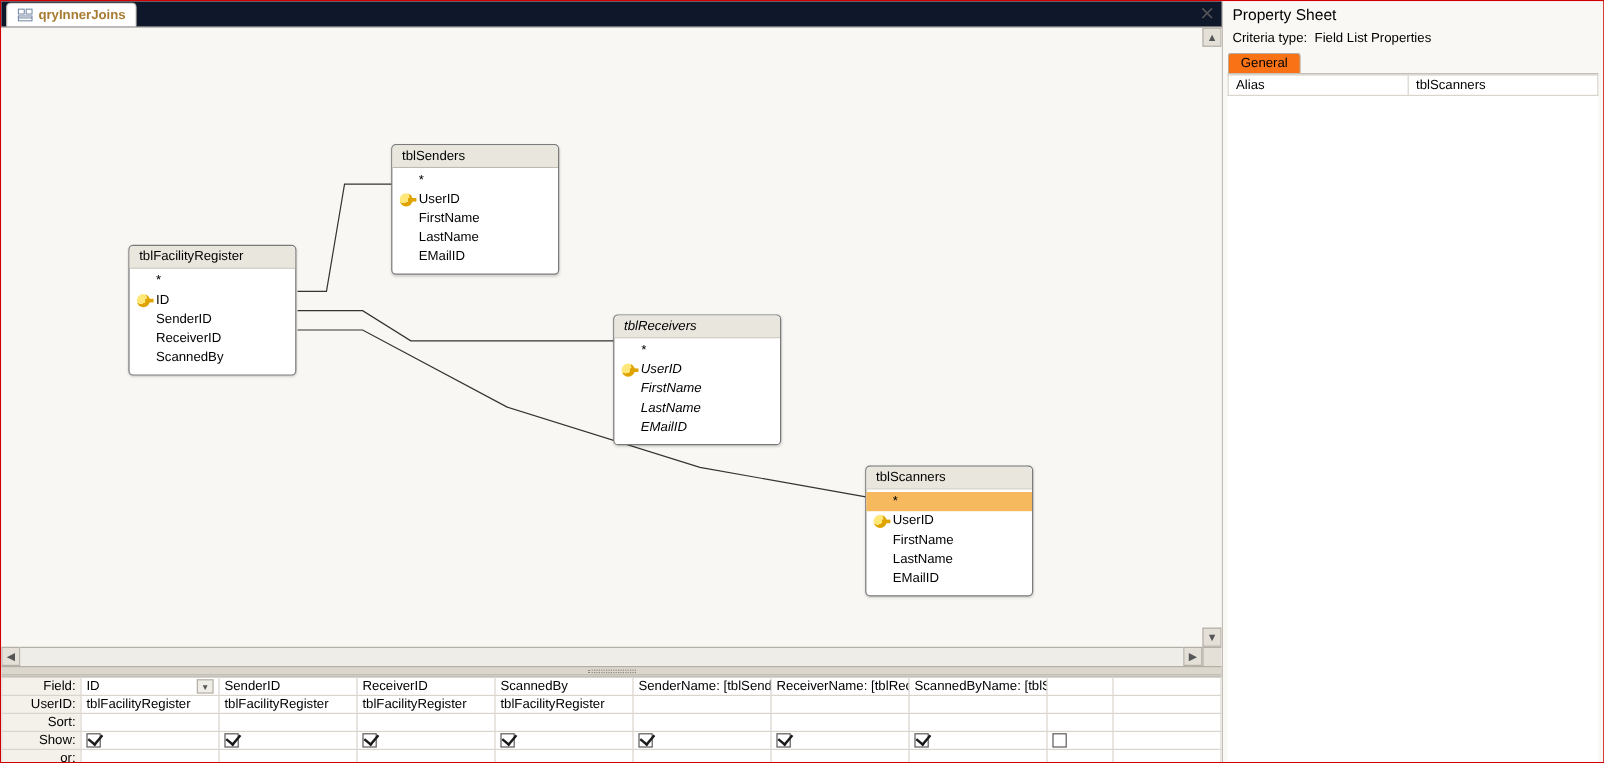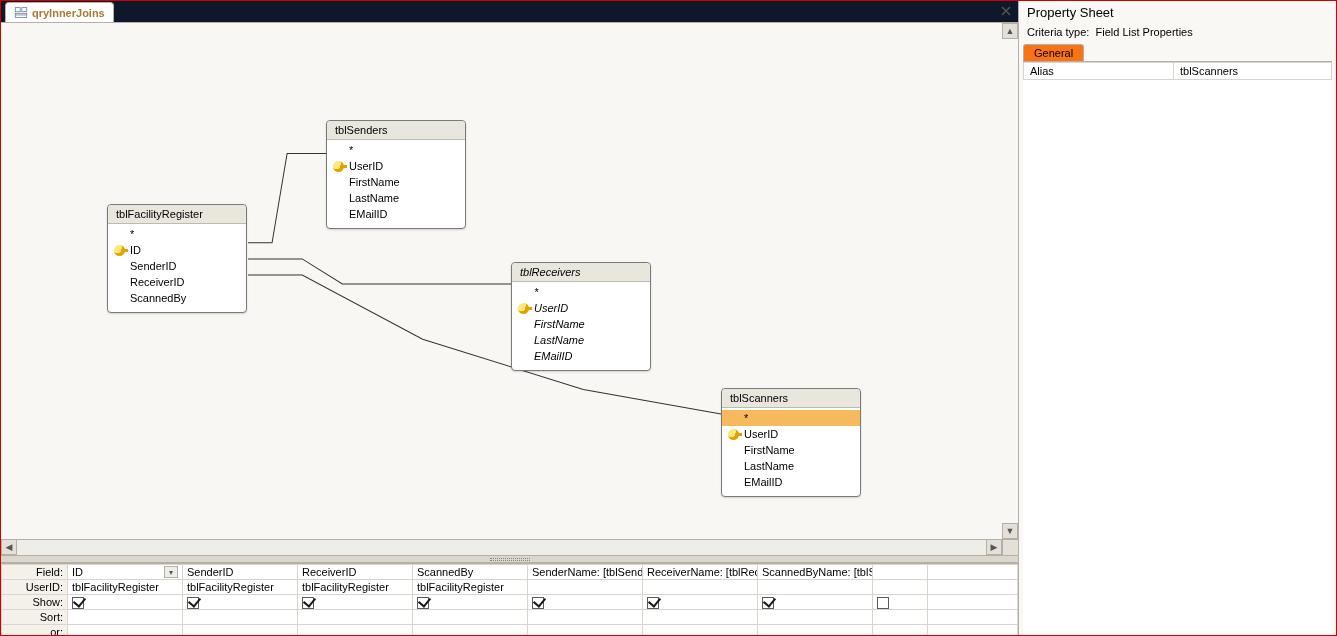--- a/index.html
+++ b/index.html
@@ -201,42 +201,42 @@
           <td>tblFacilityRegister</td>
           <td>tblFacilityRegister</td>
           <td></td>
           <td></td>
           <td></td>
           <td></td>
           <td></td>
         </tr>
 
         <tr>
+          <th>Sort:</th>
+          <td></td>
+              <td></td>
+          <td></td>
+              <td></td>
+          <td></td>
+              <td></td>
+          <td></td>
+              <td></td>
+          <td></td>
+        </tr>
+
+        <tr>
           <th>Show:</th>
           <td class="center"><span class="chk checked"></span></td>
           <td class="center"><span class="chk checked"></span></td>
           <td class="center"><span class="chk checked"></span></td>
           <td class="center"><span class="chk checked"></span></td>
           <td class="center"><span class="chk checked"></span></td>
           <td class="center"><span class="chk checked"></span></td>
           <td class="center"><span class="chk checked"></span></td>
           <td class="center"><span class="chk"></span></td>
-          <td></td>
-        </tr>
-
-        <tr>
-          <th>Sort:</th>
-          <td></td>
-              <td></td>
-          <td></td>
-              <td></td>
-          <td></td>
-              <td></td>
-          <td></td>
-              <td></td>
           <td></td>
         </tr>
 
 
         <tr>
           <th>or:</th>
           <td></td>
               <td></td>
           <td></td>
               <td></td>

